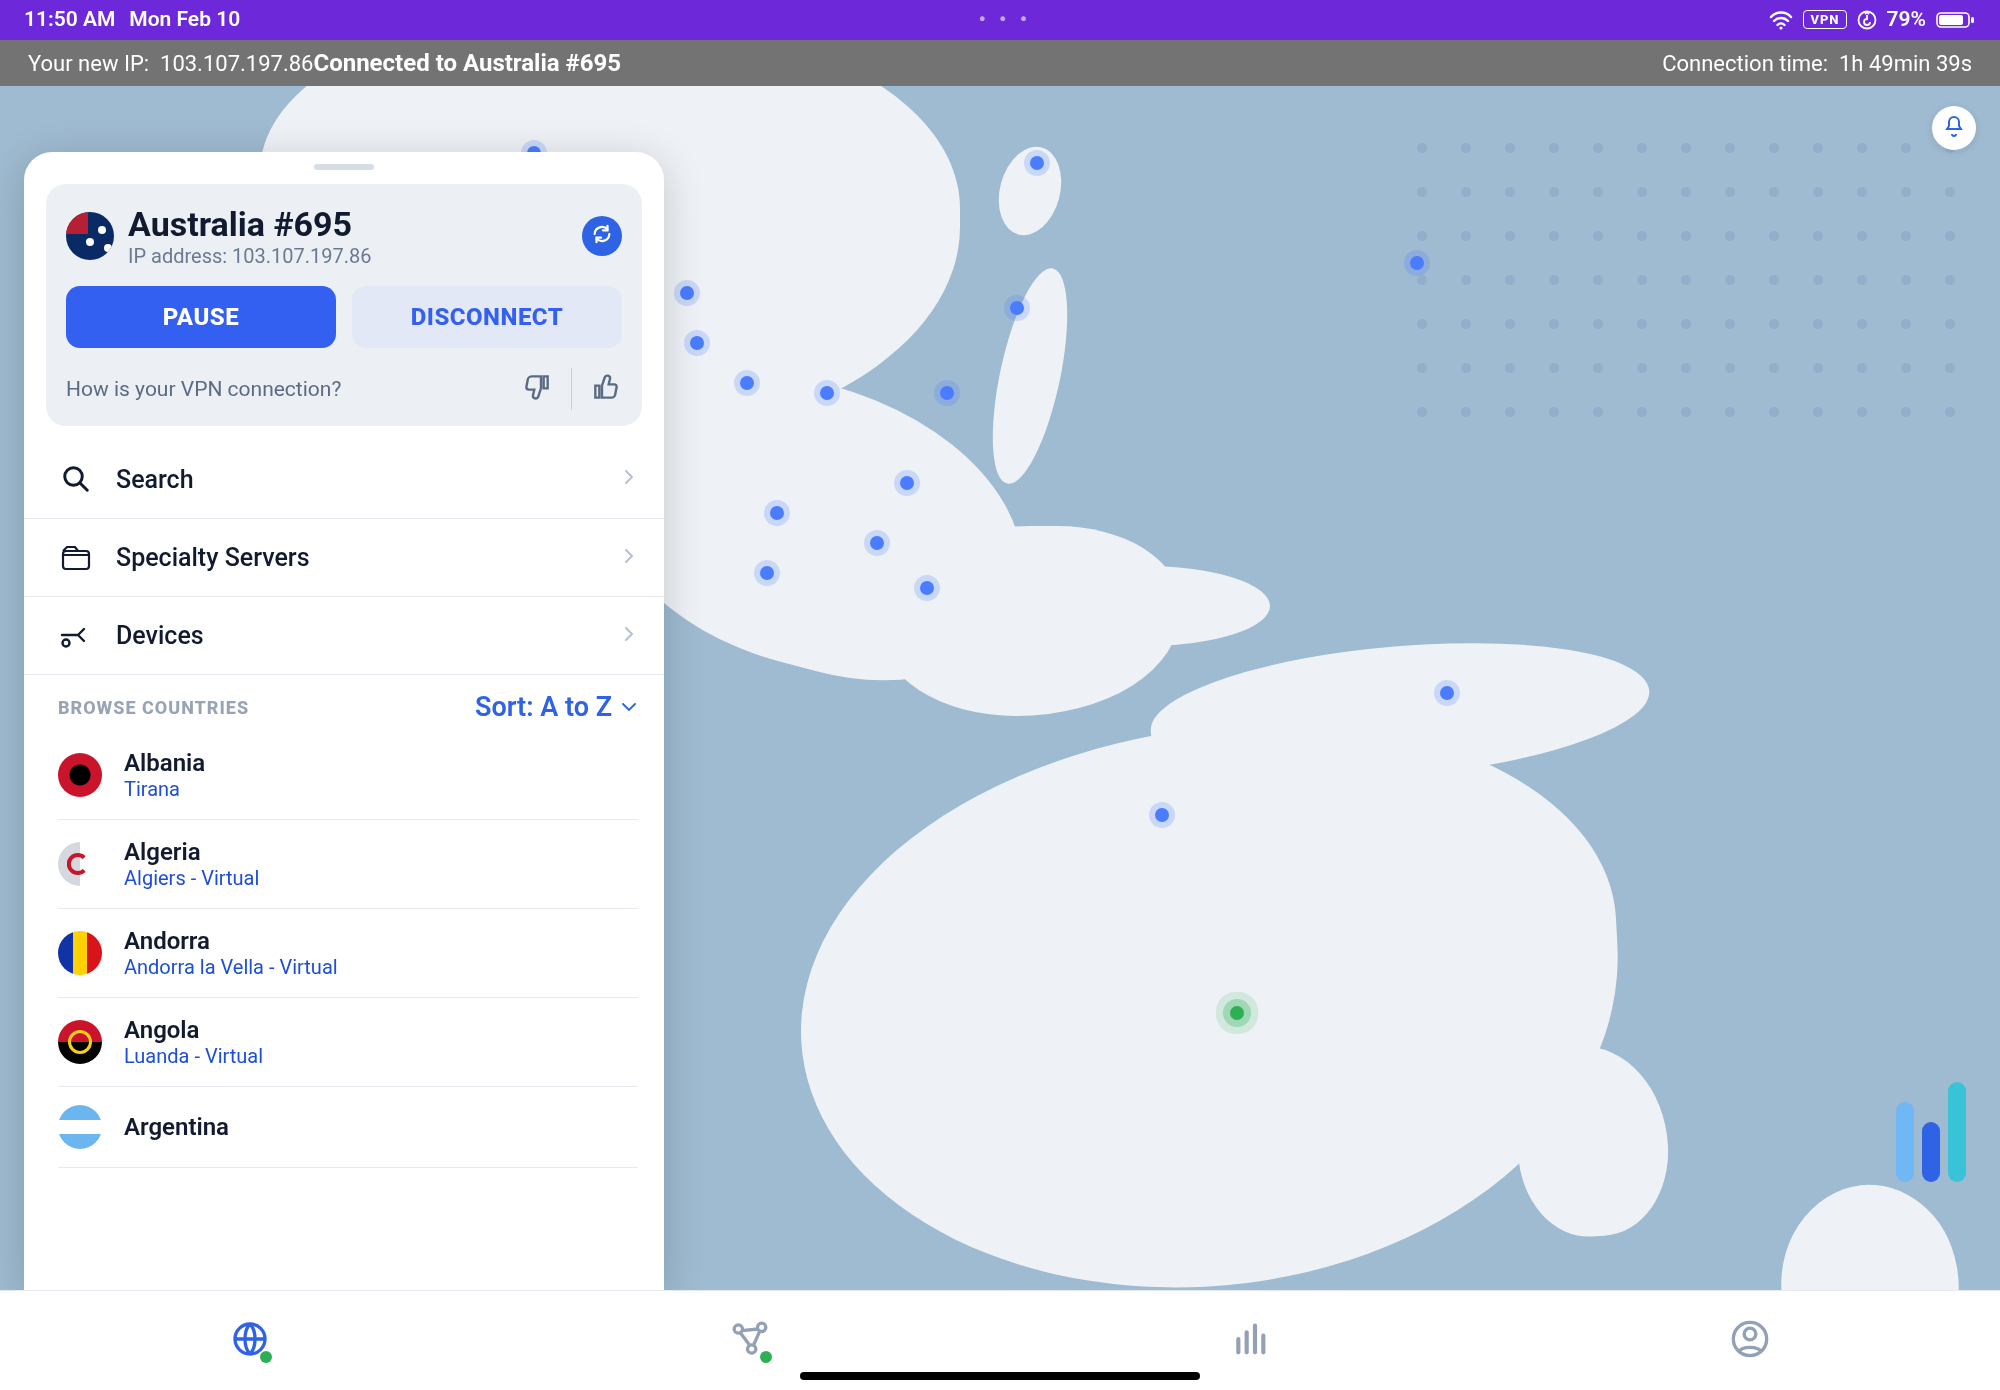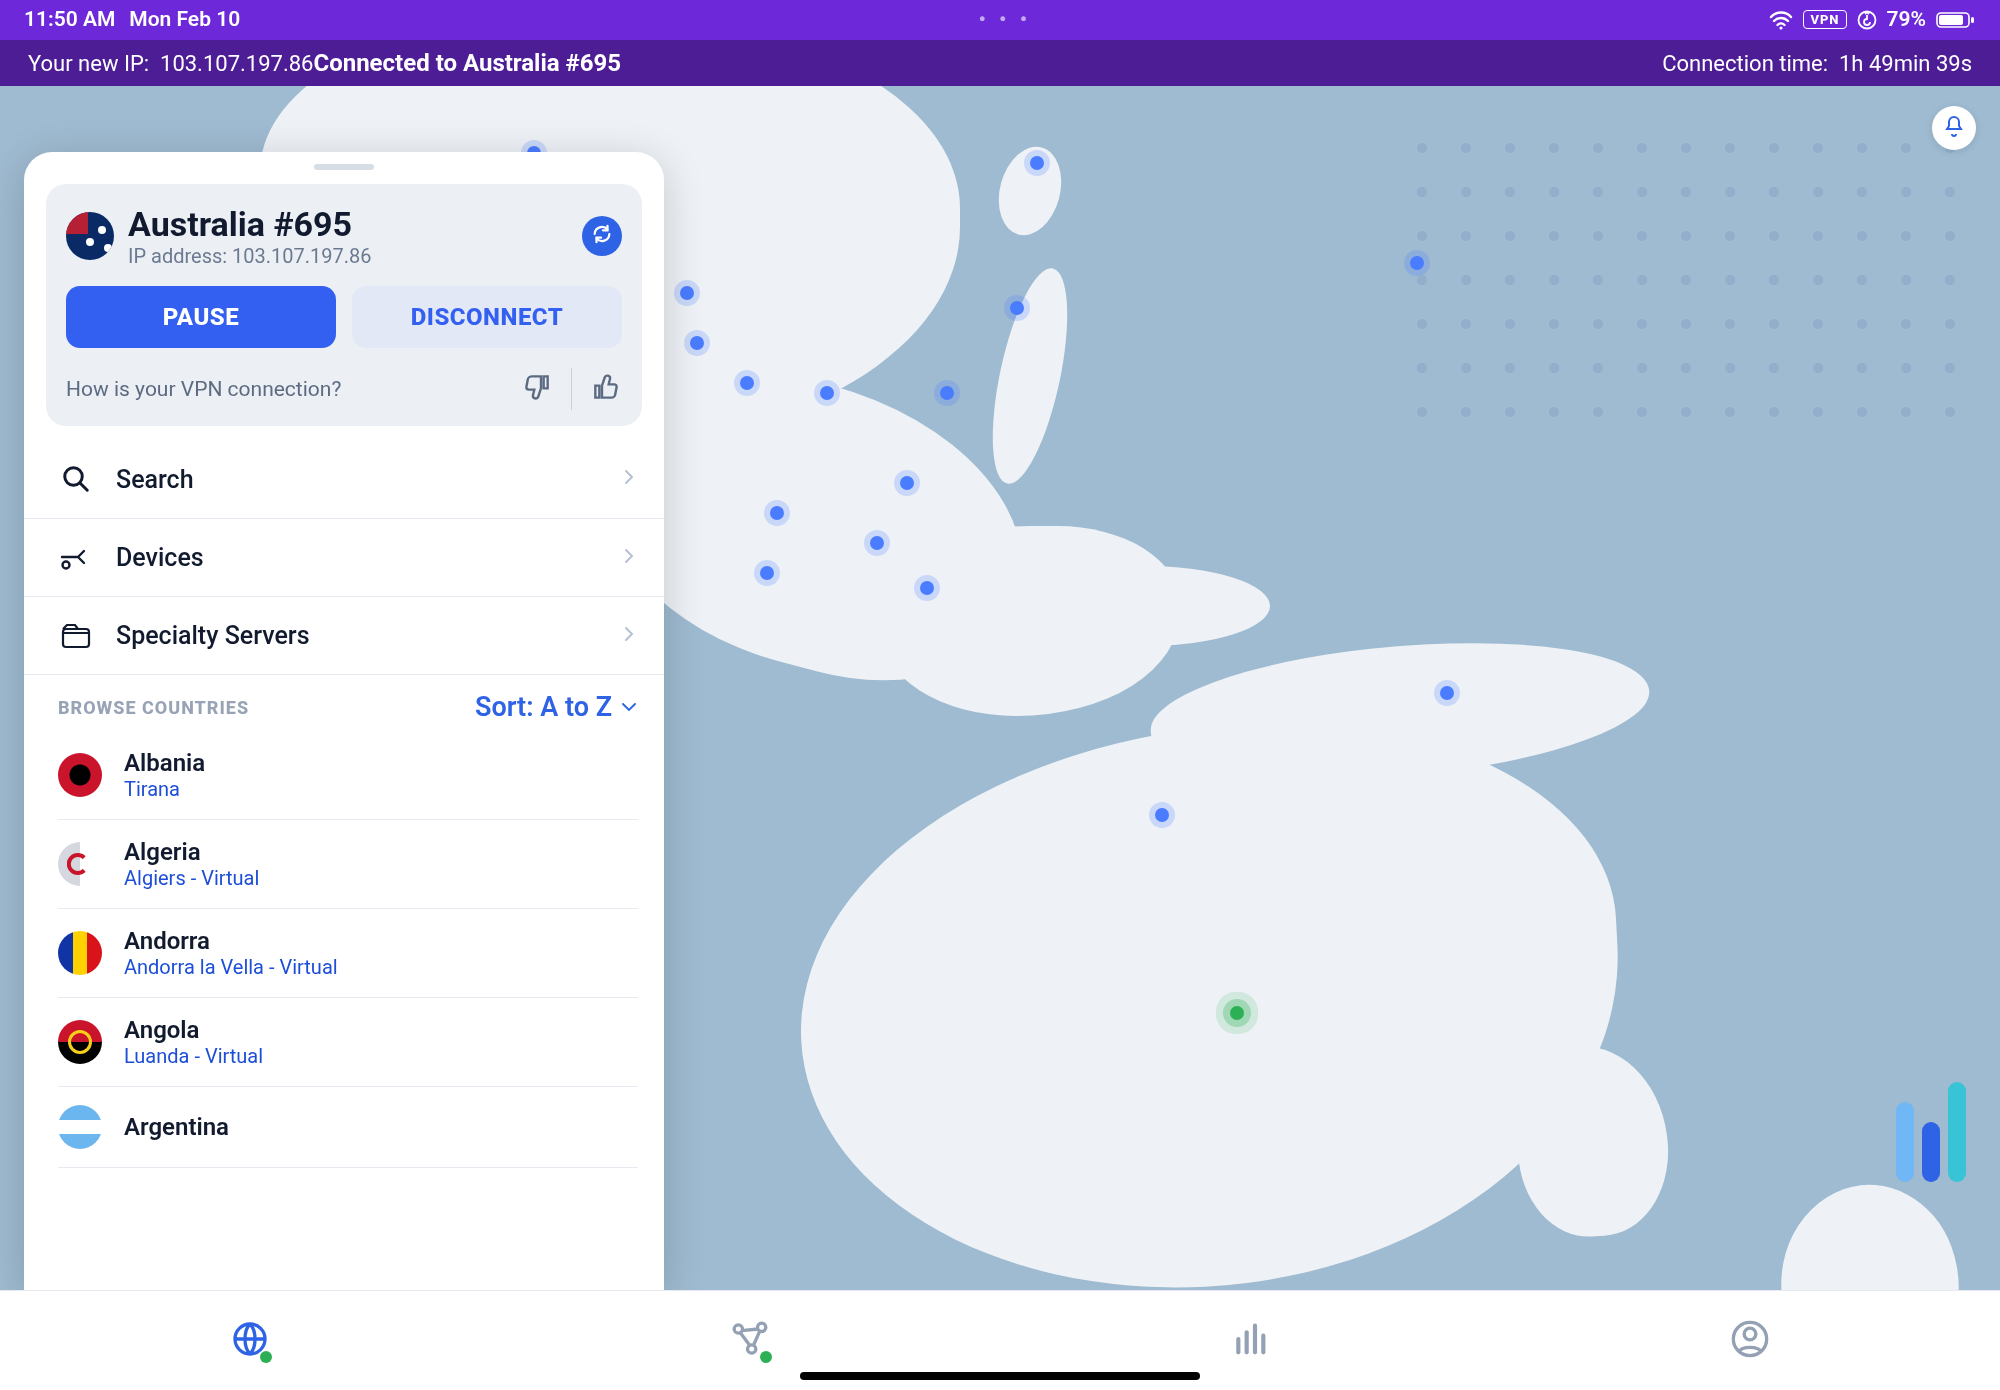--- a/index.html
+++ b/index.html
@@ -14,21 +14,21 @@
     font-weight:600;
   }
   .statusbar .left { flex:0 0 auto; display:flex; gap:14px;}
   .statusbar .center { flex:1; text-align:center; color: rgba(255,255,255,0.6); letter-spacing:4px;}
   .statusbar .right { flex:0 0 auto; display:flex; gap:10px; align-items:center;}
   .statusbar .vpnbox { border:1.5px solid #fff; border-radius:4px; font-size:13px; padding:1px 6px; font-weight:800; letter-spacing:1px;}
   .statusbar svg { vertical-align:middle;}
 
   .infobar {
     height: 46px;
-    background: #4c1d95;
+    background: #737373;
     color: #fff;
     display:flex; align-items:center;
     padding: 0 28px;
     font-size: 22px;
   }
   .infobar .mid { flex:1; text-align:left; font-weight:700; font-size:24px;}
   .infobar .r { text-align:right;}
 
   .main {
     position:relative;
@@ -297,41 +297,41 @@
       <div class="label">Search</div>
       <div class="chev">
         <svg width="18" height="18" viewBox="0 0 24 24">
             <path d="M8 4 l8 8 -8 8" stroke="#b4bfd0" stroke-width="2.5" fill="none" stroke-linecap="round"></path>
           </svg>
       </div>
     </div>
 
     <div class="navrow">
       <div class="navicon">
+        <svg width="30" height="26" viewBox="0 0 30 26">
+            <rect x="2" y="6" width="26" height="18" rx="3" stroke="#111a2e" stroke-width="2.2" fill="none"></rect>
+            <path d="M2 10 h26 M2 6 l4 -4 h8 l3 4" stroke="#111a2e" stroke-width="2.2" fill="none"></path>
+          </svg>
+      </div>
+      <div class="label">Specialty Servers</div>
+      <div class="chev">
+        <svg width="18" height="18" viewBox="0 0 24 24">
+            <path d="M8 4 l8 8 -8 8" stroke="#b4bfd0" stroke-width="2.5" fill="none" stroke-linecap="round"></path>
+          </svg>
+      </div>
+    </div>
+
+    <div class="navrow">
+      <div class="navicon">
         <svg width="32" height="26" viewBox="0 0 32 26">
             <path d="M2 12 h16 M18 12 l6 -6 M18 12 l6 6" stroke="#111a2e" stroke-width="2.4" fill="none" stroke-linecap="round"></path>
             <circle cx="6" cy="20" r="3.5" stroke="#111a2e" stroke-width="2.4" fill="none"></circle>
           </svg>
       </div>
       <div class="label">Devices</div>
-      <div class="chev">
-        <svg width="18" height="18" viewBox="0 0 24 24">
-            <path d="M8 4 l8 8 -8 8" stroke="#b4bfd0" stroke-width="2.5" fill="none" stroke-linecap="round"></path>
-          </svg>
-      </div>
-    </div>
-
-    <div class="navrow">
-      <div class="navicon">
-        <svg width="30" height="26" viewBox="0 0 30 26">
-            <rect x="2" y="6" width="26" height="18" rx="3" stroke="#111a2e" stroke-width="2.2" fill="none"></rect>
-            <path d="M2 10 h26 M2 6 l4 -4 h8 l3 4" stroke="#111a2e" stroke-width="2.2" fill="none"></path>
-          </svg>
-      </div>
-      <div class="label">Specialty Servers</div>
       <div class="chev">
         <svg width="18" height="18" viewBox="0 0 24 24">
             <path d="M8 4 l8 8 -8 8" stroke="#b4bfd0" stroke-width="2.5" fill="none" stroke-linecap="round"></path>
           </svg>
       </div>
     </div>
 
     <div class="browse-head">
       <div class="bc">BROWSE COUNTRIES</div>
       <div class="sort">

